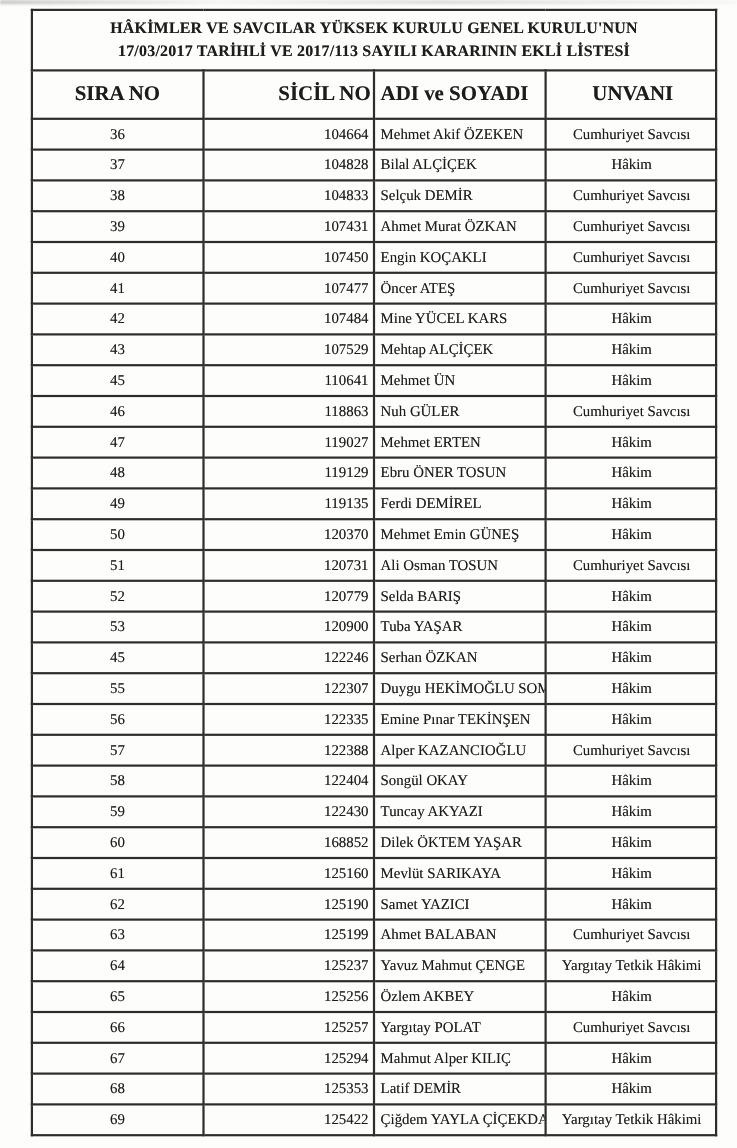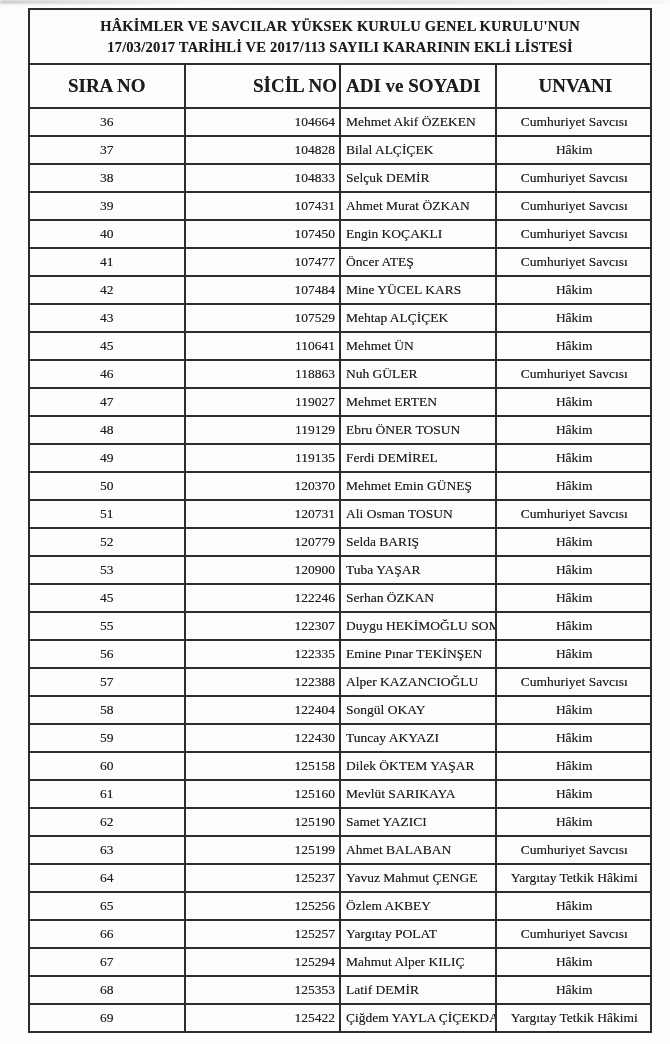--- a/index.html
+++ b/index.html
@@ -224,21 +224,21 @@
     <td class="c-unvan">Hâkim</td>
   </tr>
       <tr>
     <td class="c-sira">59</td>
     <td class="c-sicil">122430</td>
     <td class="c-name">Tuncay AKYAZI</td>
     <td class="c-unvan">Hâkim</td>
   </tr>
       <tr>
     <td class="c-sira">60</td>
-    <td class="c-sicil">125158</td>
+    <td class="c-sicil">168852</td>
     <td class="c-name">Dilek ÖKTEM YAŞAR</td>
     <td class="c-unvan">Hâkim</td>
   </tr>
       <tr>
     <td class="c-sira">61</td>
     <td class="c-sicil">125160</td>
     <td class="c-name">Mevlüt SARIKAYA</td>
     <td class="c-unvan">Hâkim</td>
   </tr>
       <tr>

